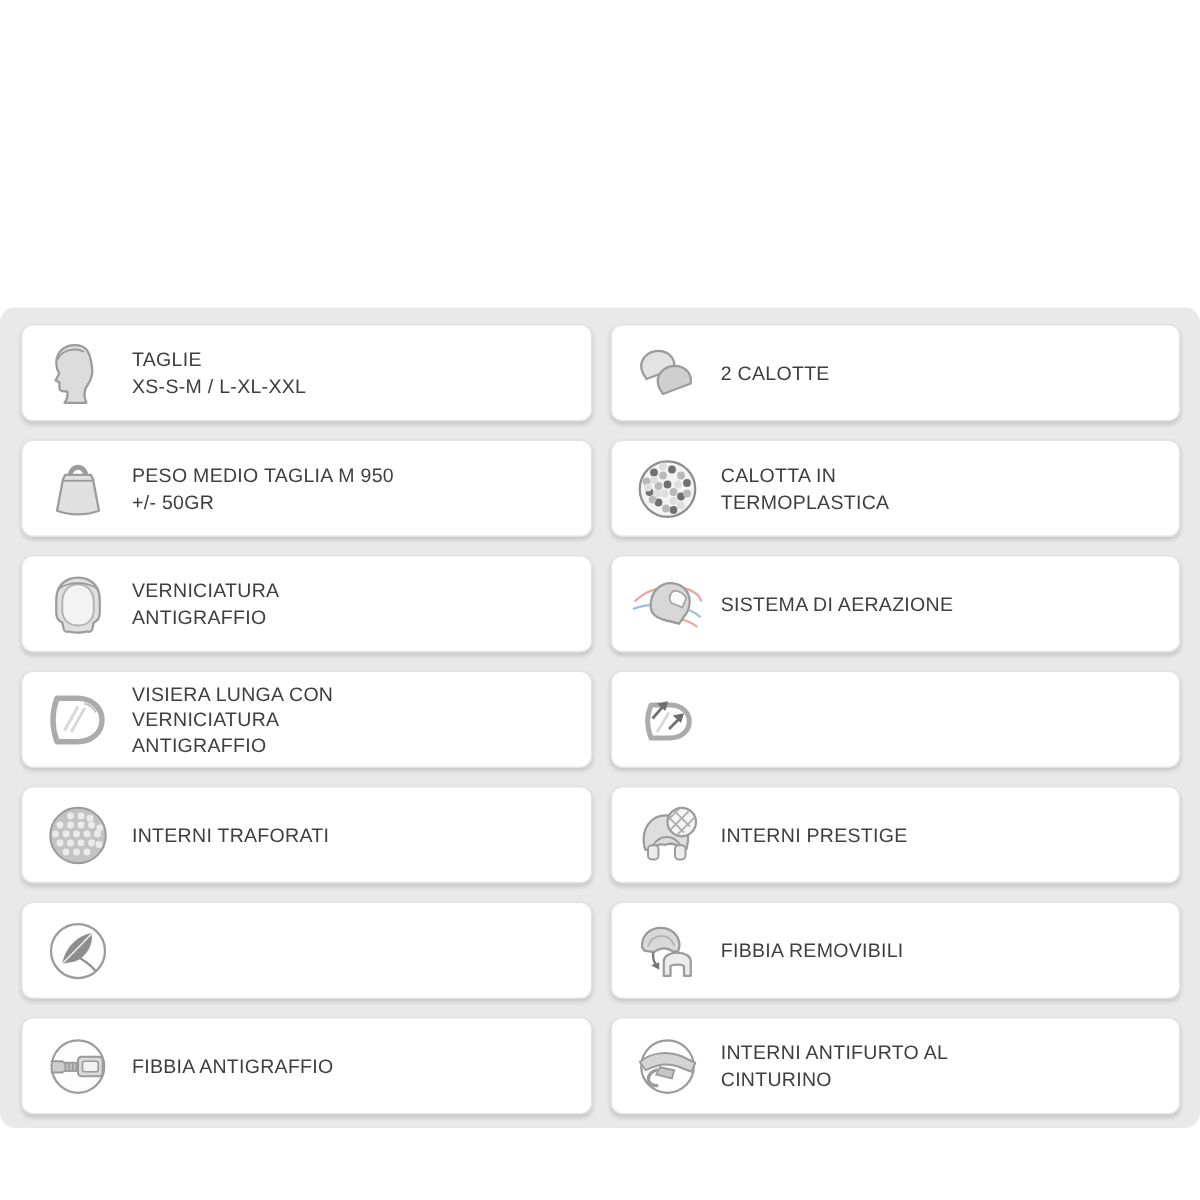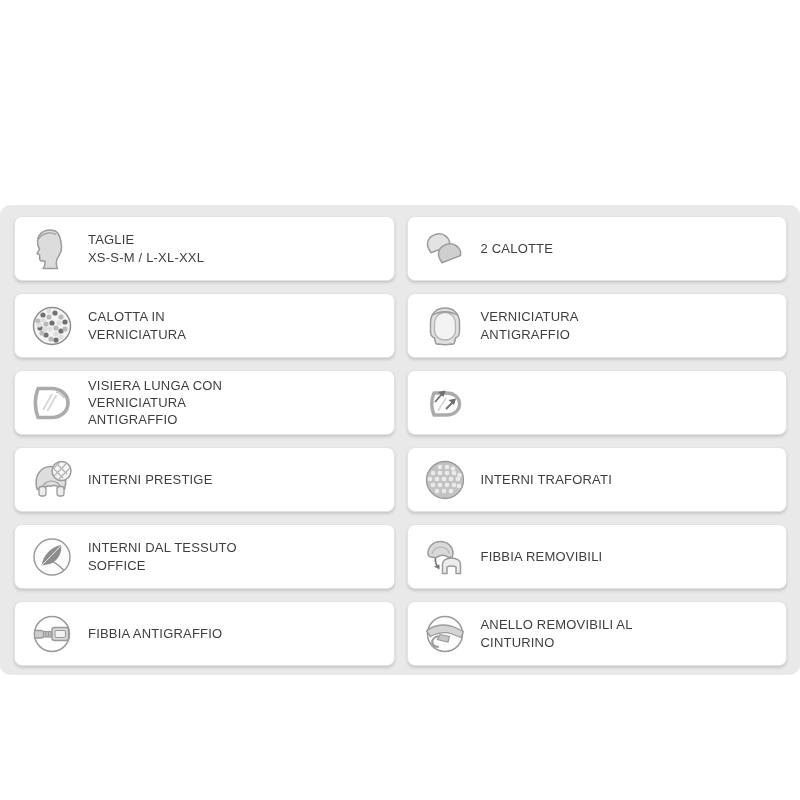--- a/index.html
+++ b/index.html
@@ -46,20 +46,31 @@
         <svg viewBox="0 0 48 48">
           <g stroke="#9b9b9b" stroke-width="1.5" stroke-linejoin="round">
             <path d="M6 20.5C5 13.5 10.5 8.5 17.5 9c6.5.5 11 5.5 10.5 11.5l-1.2 3.5L7 25z" fill="#e3e3e3" transform="rotate(-18 17 17)"></path>
             <path d="M6 20.5C5 13.5 10.5 8.5 17.5 9c6.5.5 11 5.5 10.5 11.5l-1.2 3.5L7 25z" fill="#cfcfcf" transform="translate(11 10) rotate(-18 17 17)"></path>
           </g>
         </svg>
       </span>
       <span class="feature-label">2 CALOTTE</span>
     </div>
 
+    <div class="feature-card">
+      <span class="icon-box">
+        <svg viewBox="0 0 48 48">
+          <path d="M18.5 16a5.5 6.5 0 0 1 11 0" fill="none" stroke="#9b9b9b" stroke-width="3.2"></path>
+          <path d="M15.5 14.5h17l1.5 3 4 21c-8.5 3.2-19.5 3.2-28 0l4-21z" fill="#e0e0e0" stroke="#9b9b9b" stroke-width="1.5" stroke-linejoin="round"></path>
+          <path d="M14 18.5h20" stroke="#9b9b9b" stroke-width="1.2"></path>
+        </svg>
+      </span>
+      <span class="feature-label">PESO MEDIO TAGLIA M 950
++/- 50GR</span>
+    </div>
 
     <div class="feature-card">
       <span class="icon-box">
         <svg viewBox="0 0 48 48">
           <circle cx="24" cy="24" r="18.5" fill="#f4f4f4" stroke="#8e8e8e" stroke-width="1.5"></circle>
           <g fill="#707070">
             <circle cx="15" cy="13" r="2.6"></circle>
               <circle cx="27" cy="11" r="2.6"></circle>
               <circle cx="37" cy="20" r="2.6"></circle>
             <circle cx="12" cy="26" r="2.6"></circle>
@@ -84,35 +95,50 @@
               <circle cx="15" cy="18" r="2.6"></circle>
             <circle cx="22" cy="27" r="2.6"></circle>
               <circle cx="17" cy="27" r="2.6"></circle>
               <circle cx="28" cy="32" r="2.6"></circle>
             <circle cx="33" cy="35" r="2.6"></circle>
               <circle cx="11" cy="23" r="2.6"></circle>
           </g>
         </svg>
       </span>
       <span class="feature-label">CALOTTA IN
-VERNICIATURA</span>
+TERMOPLASTICA</span>
     </div>
 
     <div class="feature-card">
       <span class="icon-box">
         <svg viewBox="0 0 48 48">
           <path d="M9.5 21C9.5 11.5 15.5 6 24 6s14.5 5.5 14.5 15v8.5c0 3.5-1.5 5.5-4 6.5l-1 4.5c-.5 1.5-2 2-3.5 1.5 0 0-3 .8-6 .8s-6-.8-6-.8c-1.5.5-3 0-3.5-1.5l-1-4.5c-2.5-1-4-3-4-6.5z" fill="#e0e0e0" stroke="#9b9b9b" stroke-width="1.5" stroke-linejoin="round"></path>
           <path d="M13.5 22.5c0-7.5 4.5-12 10.5-12s10.5 4.5 10.5 12v5.5c0 6-4.5 10-10.5 10s-10.5-4-10.5-10z" fill="#f3f3f3" stroke="#b3b3b3" stroke-width="1.3"></path>
           <path d="M11 13.5c7.5-5 18.5-5 26 0" fill="none" stroke="#9b9b9b" stroke-width="1.3"></path>
         </svg>
       </span>
       <span class="feature-label">VERNICIATURA
 ANTIGRAFFIO</span>
     </div>
 
+    <div class="feature-card">
+      <span class="icon-box">
+        <svg viewBox="0 0 48 48">
+          <path d="M2 22C12 12 30 9 42 16c2.5 1.5 4 3.5 4.5 6" fill="none" stroke="#eda3a3" stroke-width="1.5"></path>
+          <path d="M1 27c10-4 26-4 38 1 2.5 1 5 2.5 7 4.5" fill="none" stroke="#a3bedd" stroke-width="1.5"></path>
+          <path d="M30 33c5 1 10 3 14 6" fill="none" stroke="#eda3a3" stroke-width="1.4"></path>
+          <g transform="rotate(8 24 24)">
+            <path d="M13 27C11.5 17 17.5 9.5 26 9.5c7.5 0 12.5 5.5 12.5 12.5 0 3-.9 6-2.5 8.5l-2.5 5-11.5-1.2c-4.8-.6-8-3.2-9-7.3z" fill="#d7d7d7" stroke="#9b9b9b" stroke-width="1.5" stroke-linejoin="round"></path>
+            <path d="M26.5 14.5c4-1 7.8.8 9.3 3.8l-1.8 6.2-7.5-1.8c-2.3-2.2-2.3-5.2 0-8.2z" fill="#fafafa" stroke="#a5a5a5" stroke-width="1.2"></path>
+            <path d="M22 34.5l11.5 1" fill="none" stroke="#9b9b9b" stroke-width="1.2"></path>
+          </g>
+        </svg>
+      </span>
+      <span class="feature-label">SISTEMA DI AERAZIONE</span>
+    </div>
 
     <div class="feature-card">
       <span class="icon-box">
         <svg viewBox="0 0 48 48">
           <path d="M10 9.5h13.5C33 9.5 40 15.5 40 24s-7 14.5-16.5 14.5H10C6.5 29 6.5 19 10 9.5z" fill="#ffffff" stroke="#ababab" stroke-width="3.6" stroke-linejoin="round"></path>
           <path d="M15 31L24 15" stroke="#d8d8d8" stroke-width="2"></path>
           <path d="M19.5 32L28.5 16" stroke="#d8d8d8" stroke-width="2"></path>
           <path d="M28 13c3.5.8 6.5 3 8 6" fill="none" stroke="#c4c4c4" stroke-width="1.5"></path>
         </svg>
       </span>
@@ -125,40 +151,20 @@
       <span class="icon-box">
         <svg viewBox="0 0 48 48">
           <path d="M13 14h12.5C33 14 38.5 18.5 38.5 25s-5.5 11-13 11H13c-3-7.3-3-14.7 0-22z" fill="#ffffff" stroke="#ababab" stroke-width="3.4" stroke-linejoin="round"></path>
           <path d="M17 32l8-13" stroke="#d8d8d8" stroke-width="1.8"></path>
           <path d="M14 23l7-8" stroke="#6f6f6f" stroke-width="1.8"></path>
           <polygon points="24.5,11.5 17,13 22.5,18" fill="#6f6f6f"></polygon>
           <path d="M25 30l7-7" stroke="#6f6f6f" stroke-width="1.8"></path>
           <polygon points="35,19.5 27.5,21 33,26" fill="#6f6f6f"></polygon>
         </svg>
       </span>
-    </div>
-
-    <div class="feature-card">
-      <span class="icon-box">
-        <svg viewBox="0 0 48 48">
-          <path d="M8.5 31C6.5 19 13 10.5 23 10.5c9.5 0 16 7.5 14.5 18l-.8 4.5h-4.2c-1.8-2.8-4.6-4-8.5-3.3l-1.5.5c-3.5-.7-6.5.5-8.5 3.3H9.3z" fill="#dedede" stroke="#9b9b9b" stroke-width="1.5" stroke-linejoin="round"></path>
-          <path d="M14 31c2.5-4 6-6 9.5-6s7 2 9.5 6" fill="none" stroke="#9b9b9b" stroke-width="1.2"></path>
-          <rect x="11" y="30.5" width="7" height="9.5" rx="2.5" fill="#ececec" stroke="#9b9b9b" stroke-width="1.3"></rect>
-          <rect x="29" y="30.5" width="7" height="9.5" rx="2.5" fill="#ececec" stroke="#9b9b9b" stroke-width="1.3"></rect>
-          <clipPath id="zoomclip">
-              <circle cx="33.5" cy="15" r="9"></circle>
-            </clipPath>
-          <circle cx="33.5" cy="15" r="9.5" fill="#f5f5f5" stroke="#9b9b9b" stroke-width="1.5"></circle>
-          <g clip-path="url(#zoomclip)" stroke="#b0b0b0" stroke-width="1.2">
-            <path d="M22 16l14-14M24 22l14-14M28 26l14-14"></path>
-            <path d="M25 4l14 14M21 8l14 14M25 20l10 10"></path>
-          </g>
-        </svg>
-      </span>
-      <span class="feature-label">INTERNI PRESTIGE</span>
     </div>
 
     <div class="feature-card">
       <span class="icon-box">
         <svg viewBox="0 0 48 48">
           <circle cx="24" cy="24" r="18.5" fill="#c3c3c3" stroke="#9a9a9a" stroke-width="1.3"></circle>
           <g fill="#ebebeb">
             <circle cx="19" cy="11" r="2.3"></circle>
               <circle cx="26" cy="11" r="2.3"></circle>
               <circle cx="32" cy="12.5" r="2.3"></circle>
@@ -182,28 +188,46 @@
               <circle cx="30" cy="35" r="2.3"></circle>
           </g>
         </svg>
       </span>
       <span class="feature-label">INTERNI TRAFORATI</span>
     </div>
 
     <div class="feature-card">
       <span class="icon-box">
         <svg viewBox="0 0 48 48">
+          <path d="M8.5 31C6.5 19 13 10.5 23 10.5c9.5 0 16 7.5 14.5 18l-.8 4.5h-4.2c-1.8-2.8-4.6-4-8.5-3.3l-1.5.5c-3.5-.7-6.5.5-8.5 3.3H9.3z" fill="#dedede" stroke="#9b9b9b" stroke-width="1.5" stroke-linejoin="round"></path>
+          <path d="M14 31c2.5-4 6-6 9.5-6s7 2 9.5 6" fill="none" stroke="#9b9b9b" stroke-width="1.2"></path>
+          <rect x="11" y="30.5" width="7" height="9.5" rx="2.5" fill="#ececec" stroke="#9b9b9b" stroke-width="1.3"></rect>
+          <rect x="29" y="30.5" width="7" height="9.5" rx="2.5" fill="#ececec" stroke="#9b9b9b" stroke-width="1.3"></rect>
+          <clipPath id="zoomclip">
+              <circle cx="33.5" cy="15" r="9"></circle>
+            </clipPath>
+          <circle cx="33.5" cy="15" r="9.5" fill="#f5f5f5" stroke="#9b9b9b" stroke-width="1.5"></circle>
+          <g clip-path="url(#zoomclip)" stroke="#b0b0b0" stroke-width="1.2">
+            <path d="M22 16l14-14M24 22l14-14M28 26l14-14"></path>
+            <path d="M25 4l14 14M21 8l14 14M25 20l10 10"></path>
+          </g>
+        </svg>
+      </span>
+      <span class="feature-label">INTERNI PRESTIGE</span>
+    </div>
+
+    <div class="feature-card">
+      <span class="icon-box">
+        <svg viewBox="0 0 48 48">
           <circle cx="24" cy="24" r="18" fill="#fdfdfd" stroke="#9b9b9b" stroke-width="1.5"></circle>
           <path d="M13.5 32.5c1.5-9.5 9-18.5 19.5-20.5 1.5 6.5-2.5 15.5-11 19l-8.5 1.5z" fill="#8d8d8d"></path>
           <path d="M13.5 32.5C20 26 27 19 33 12.5" stroke="#f0f0f0" stroke-width="1" fill="none"></path>
           <path d="M24 28c4.5 2.5 8.5 5.5 11.5 9" stroke="#8d8d8d" stroke-width="1.4" fill="none"></path>
         </svg>
       </span>
-      <span class="feature-label">INTERNI DAL TESSUTO
-SOFFICE</span>
     </div>
 
     <div class="feature-card">
       <span class="icon-box">
         <svg viewBox="0 0 48 48">
           <path d="M7 21.5C6.5 14 12 8.5 19.5 8.5c7 0 12.5 5 12.5 12l-.8 3.5-3.7.3c-3-2.3-7-2.6-10.5-.8l-2 1.2-6.5-1z" fill="#d9d9d9" stroke="#9b9b9b" stroke-width="1.5" stroke-linejoin="round"></path>
           <path d="M11 21c1.5-4.5 5-7 9-7 3.8 0 7 2.5 8.5 6.5" fill="none" stroke="#b3b3b3" stroke-width="1.2"></path>
           <path d="M21.5 31c0-3.5 4-6 9-6s9 2.5 9 6v9.5H35V34c-1.5-1.3-7.5-1.3-9 0v6.5h-4.5z" fill="#ececec" stroke="#9b9b9b" stroke-width="1.5" stroke-linejoin="round"></path>
           <path d="M14.5 25c-.5 3.5.3 6.5 2.5 9" fill="none" stroke="#787878" stroke-width="1.6"></path>
           <polygon points="18.5,36.5 13,33.5 18.5,31.5" fill="#787878"></polygon>
@@ -228,18 +252,18 @@
 
     <div class="feature-card">
       <span class="icon-box">
         <svg viewBox="0 0 48 48">
           <circle cx="24" cy="24" r="17.5" fill="#fdfdfd" stroke="#9b9b9b" stroke-width="1.5"></circle>
           <path d="M5.5 21C13 14.5 24 13.5 33 17l9.5 4.5-2.5 6L31 24c-7-2.5-14-1.5-21.5 2.5z" fill="#d4d4d4" stroke="#9b9b9b" stroke-width="1.3" stroke-linejoin="round"></path>
           <path d="M19 24.5l9.5 2-1.5 5.5-10.5-2.5z" fill="#c6c6c6" stroke="#9b9b9b" stroke-width="1.2"></path>
           <path d="M17.5 26c-4 1-6.8 3.8-6.2 7 .5 2.7 3.3 4.2 6.5 3.6" fill="none" stroke="#9b9b9b" stroke-width="2.2"></path>
         </svg>
       </span>
-      <span class="feature-label">ANELLO REMOVIBILI AL
+      <span class="feature-label">INTERNI ANTIFURTO AL
 CINTURINO</span>
     </div>
 
   </div>
 </div>
 
 </body></html>

